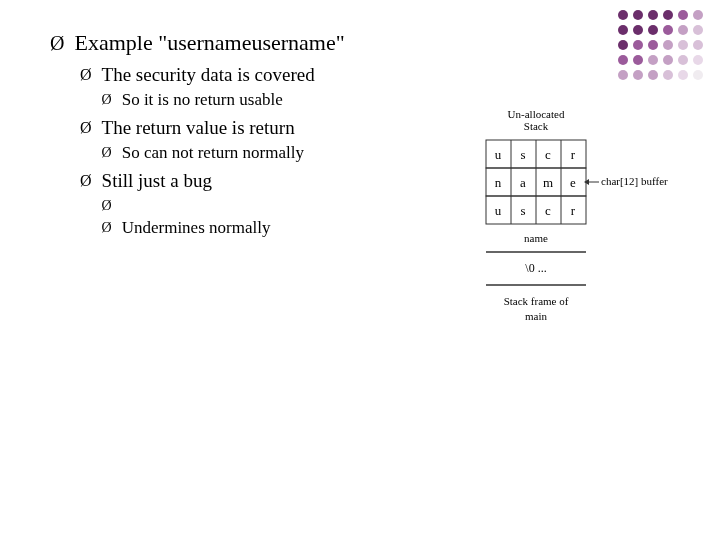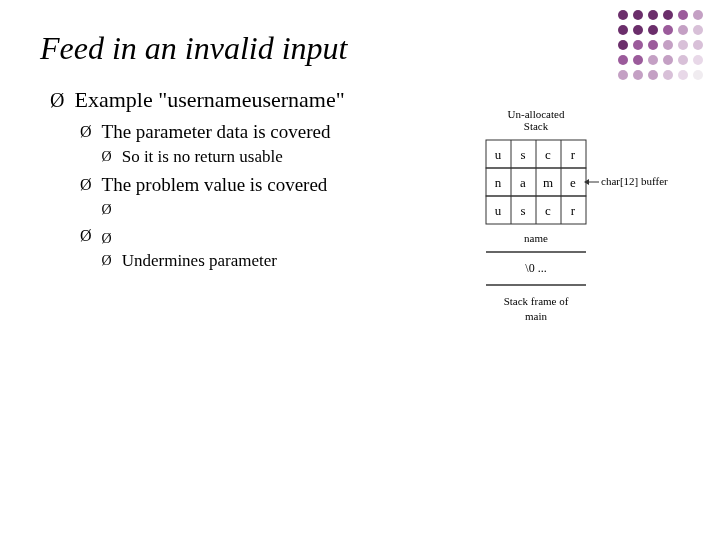--- a/index.html
+++ b/index.html
@@ -137,59 +137,60 @@
       <div class="dot" style="background-color: rgb(216, 192, 216);"></div>
       <div class="dot" style="background-color: rgb(232, 216, 232);"></div>
       <div class="dot" style="background-color: rgb(196, 160, 196);"></div>
       <div class="dot" style="background-color: rgb(196, 160, 196);"></div>
       <div class="dot" style="background-color: rgb(196, 160, 196);"></div>
       <div class="dot" style="background-color: rgb(216, 192, 216);"></div>
       <div class="dot" style="background-color: rgb(232, 216, 232);"></div>
       <div class="dot" style="background-color: rgb(240, 236, 240);"></div>
     </div>
 
-  <div class="title">Feed in an invalid input</div>
 
   <div class="content">
 
     <div class="bullet-l1">
       <span class="marker">Ø</span>
       <span>Example "usernameusername"</span>
     </div>
 
     <div class="bullet-l2">
       <span class="marker">Ø</span>
       <div>
-        <span>The parameter data is covered</span>
+        <span>The security data is covered</span>
         <div class="bullet-l3" style="padding-left:0;margin-top:4px;">
           <span class="marker">Ø</span>
           <span>So it is no return usable</span>
         </div>
       </div>
     </div>
 
     <div class="bullet-l2">
       <span class="marker">Ø</span>
       <div>
-        <span>The problem value is covered</span>
-        <div class="bullet-l3" style="padding-left:0;margin-top:4px;">
-          <span class="marker">Ø</span>
+        <span>The return value is return</span>
+        <div class="bullet-l3" style="padding-left:0;margin-top:4px;">
+          <span class="marker">Ø</span>
+          <span>So can not return normally</span>
         </div>
       </div>
     </div>
 
     <div class="bullet-l2">
       <span class="marker">Ø</span>
       <div>
-        <div class="bullet-l3" style="padding-left:0;margin-top:4px;">
-          <span class="marker">Ø</span>
-        </div>
-        <div class="bullet-l3" style="padding-left:0;margin-top:4px;">
-          <span class="marker">Ø</span>
-          <span>Undermines parameter</span>
+        <span>Still just a bug</span>
+        <div class="bullet-l3" style="padding-left:0;margin-top:4px;">
+          <span class="marker">Ø</span>
+        </div>
+        <div class="bullet-l3" style="padding-left:0;margin-top:4px;">
+          <span class="marker">Ø</span>
+          <span>Undermines normally</span>
         </div>
       </div>
     </div>
 
   </div>
 
   <div class="diagram">
     <svg viewBox="0 0 230 340" xmlns="http://www.w3.org/2000/svg">
 
       <text x="80" y="18" font-size="11" font-family="Times New Roman" text-anchor="middle">Un-allocated</text>

